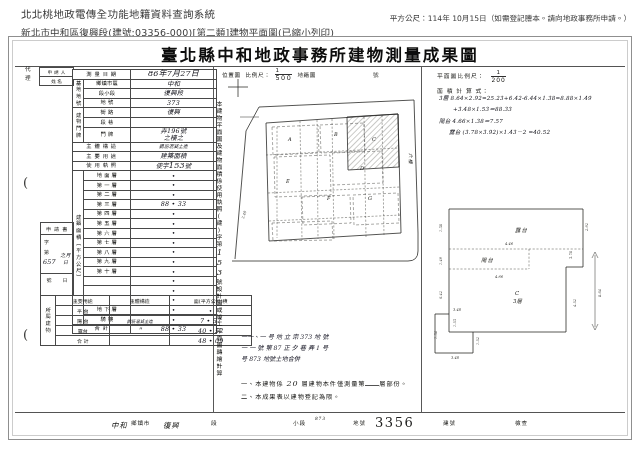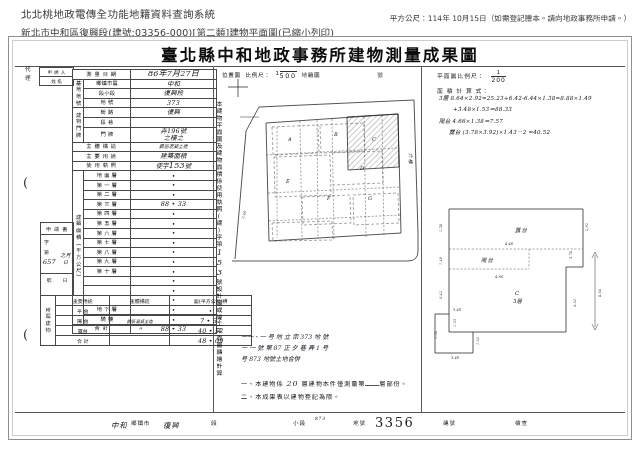--- a/index.html
+++ b/index.html
@@ -83,21 +83,21 @@
   
   .btm{
     position:absolute;left:31px;top:258px;width:212px;
     border-collapse:collapse;font-size:5px;
   }
   .btm td{border:.6px solid #4a4a4a;height:9px;text-align:center;padding:0;white-space:nowrap;}
 
   
   .scalebar{position:absolute;left:213px;top:30px;width:200px;height:16px;font-size:5.6px;}
   .scalebar .row{display:flex;align-items:center;gap:5px;height:16px;letter-spacing:.6px;}
-  .frac{display:inline-flex;flex-direction:row;line-height:1;}
+  .frac{display:inline-flex;flex-direction:column;line-height:1;}
   .frac .num{font-size:5.6px;}
   .frac .den{font-size:6.4px;border-top:.7px solid #333;padding-top:.5px;letter-spacing:1.6px;}
   .vsep{position:absolute;top:29px;bottom:26px;width:1px;background:#5a5a5a;}
 
   
   .rpanel{position:absolute;left:420px;top:29px;right:6px;bottom:26px;}
   .rp-head{position:absolute;left:8px;top:4px;font-size:5.8px;line-height:11px;letter-spacing:1px;}
   .rp-head .fr{display:inline-flex;flex-direction:column;align-items:center;line-height:1;vertical-align:middle;margin-left:4px;}
   .rp-head .fr .n{font-size:5.6px;}
   .rp-head .fr .d{font-size:6px;border-top:.7px solid #333;padding-top:.5px;letter-spacing:1px;}

